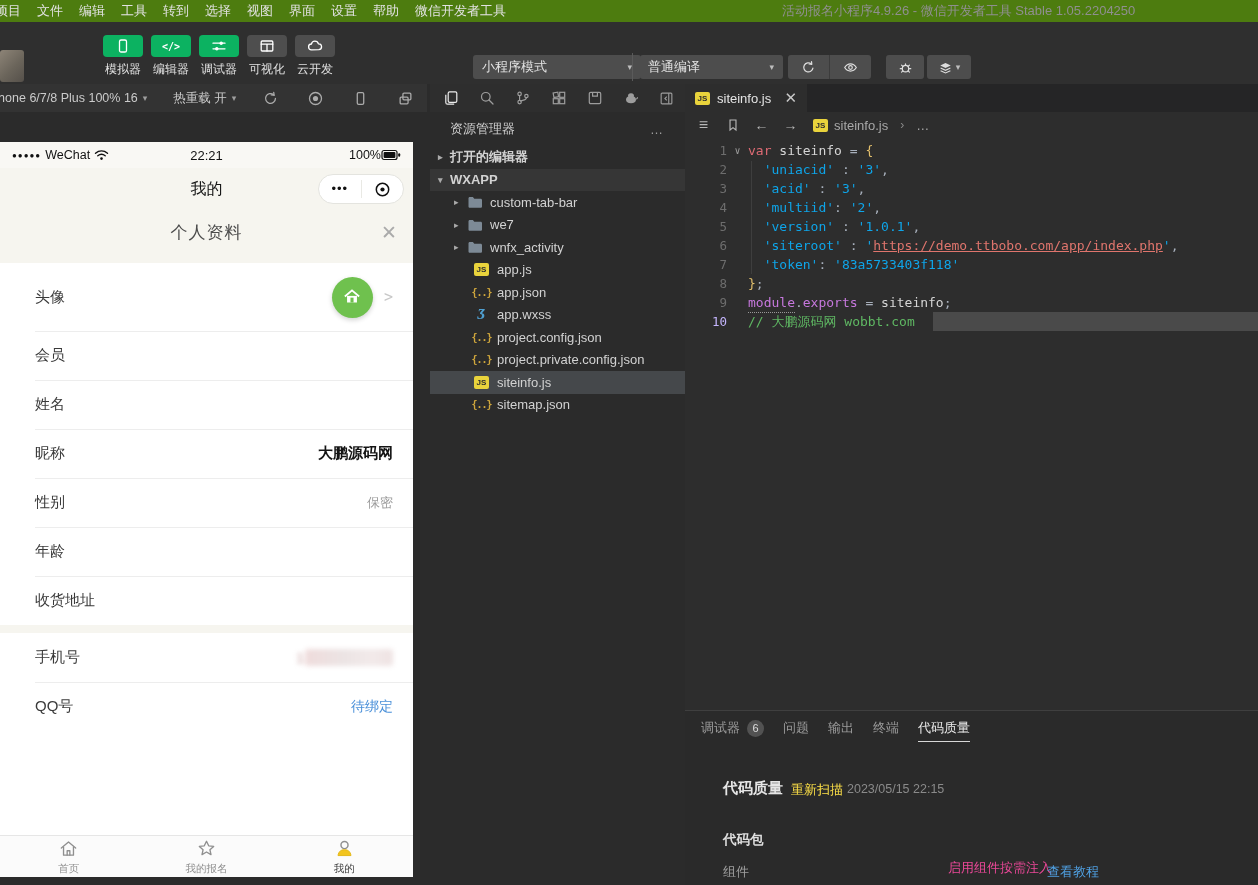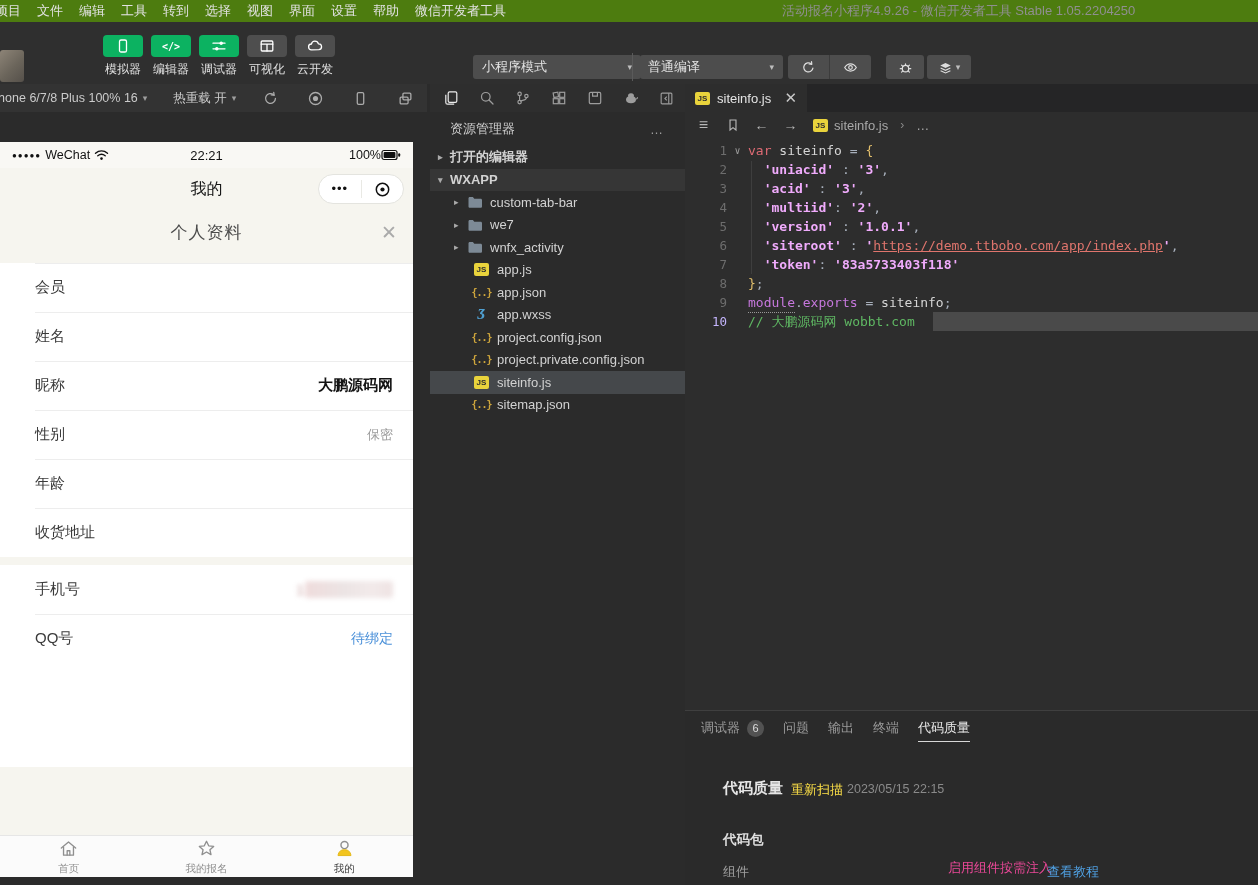--- a/index.html
+++ b/index.html
@@ -114,21 +114,21 @@
   .bc-sep{margin:0 6px;color:#8a8a8a;font-size:12px;}
   .code{position:absolute;top:54px;left:0;right:0;bottom:0;background:#2d2d2d;
         font-family:"DejaVu Sans Mono",monospace;font-size:13px;padding-top:3px;}
   .code::before{content:"";position:absolute;left:66px;top:23px;height:113px;width:1px;background:#3e3e3e;}
   .cline{height:19px;display:flex;align-items:center;white-space:pre;}
   .cline span{line-height:19px;}
   .lnum{width:42px;text-align:right;color:#6d6d6d;font-size:12.5px;flex:none;}
   .cline.active .lnum{color:#c4b5fd;}
   .fold{width:21px;text-align:center;color:#9a9a9a;font-size:10px;flex:none;}
   .tk-kw{color:#df6b74;}
-  .tk-str{color:#f0abfc;font-weight:bold;}
+  .tk-str{color:#0ea5e9;}
   .tk-url{color:#e0756d;text-decoration:underline;}
   .tk-br{color:#e2bf6c;}
   .tk-op{color:#a8b0bc;}
   .tk-pl{color:#d6d6d6;}
   .tk-mag{color:#c678dd;}
   .tk-mod{color:#c678dd;border-bottom:1px dotted #999;}
   .tk-cmt{color:#5fb863;}
   .hl-rest{flex:1;align-self:stretch;background:#4a4a4a;margin-left:18px;}
   
   .panel{position:absolute;left:685px;top:710px;width:573px;height:175px;background:#2a2a2a;
@@ -336,20 +336,31 @@
           </svg>
         </span>
     </div>
   </div>
   <div class="page-header">
     <div class="page-title">个人资料</div>
     <div class="page-close">✕</div>
   </div>
   <div class="rows" id="profile-rows">
       <div class="group-gap"></div>
+      <div class="prow tall">
+        <span class="prow-label">头像</span>
+        <div class="avatar-circle">
+          <svg width="22" height="22" viewBox="0 0 20 20">
+            <path d="M3.5 9.5 10 4l6.5 5.5" fill="none" stroke="#fff" stroke-width="1.7"></path>
+            <path d="M5.5 9v6h9V9z" fill="#fff"></path>
+            <rect x="8.6" y="10.6" width="2.8" height="4.4" fill="#6fc14e"></rect>
+          </svg>
+        </div>
+        <span class="chevron">&gt;</span>
+      </div>
       <div class="prow sep">
         <span class="prow-label">会员</span>
         <span class="prow-value"></span>
       </div>
       <div class="prow sep">
         <span class="prow-label">姓名</span>
         <span class="prow-value"></span>
       </div>
       <div class="prow sep">
         <span class="prow-label">昵称</span>

